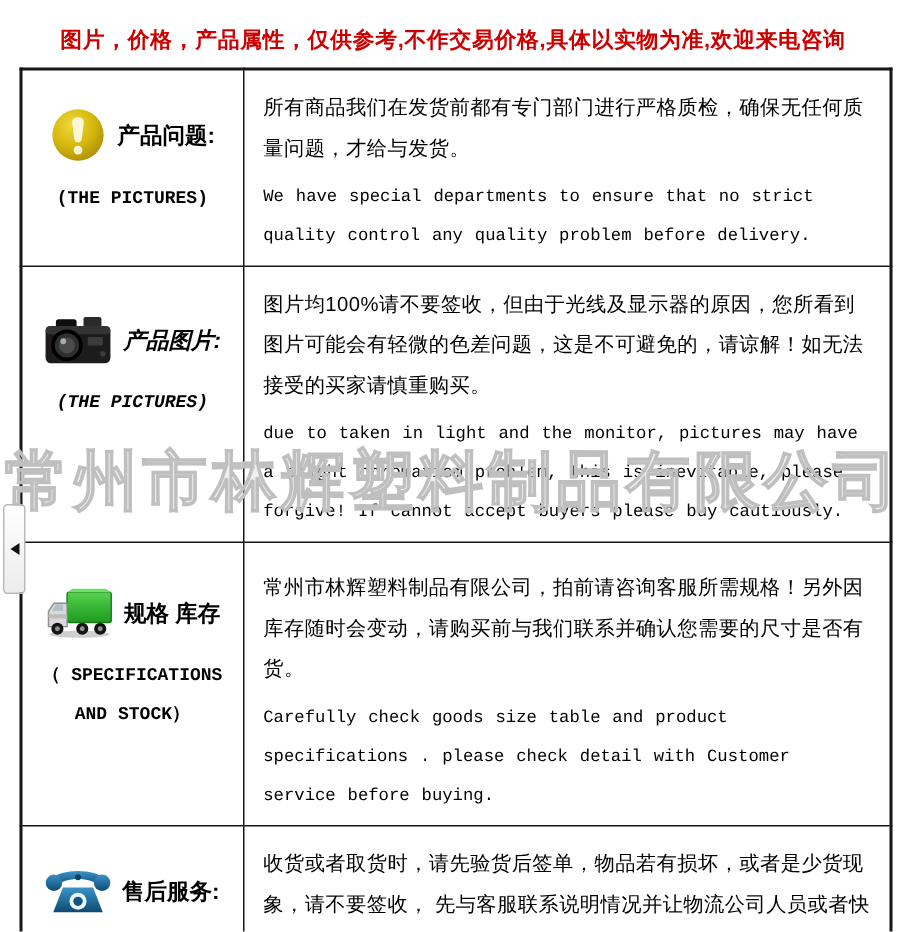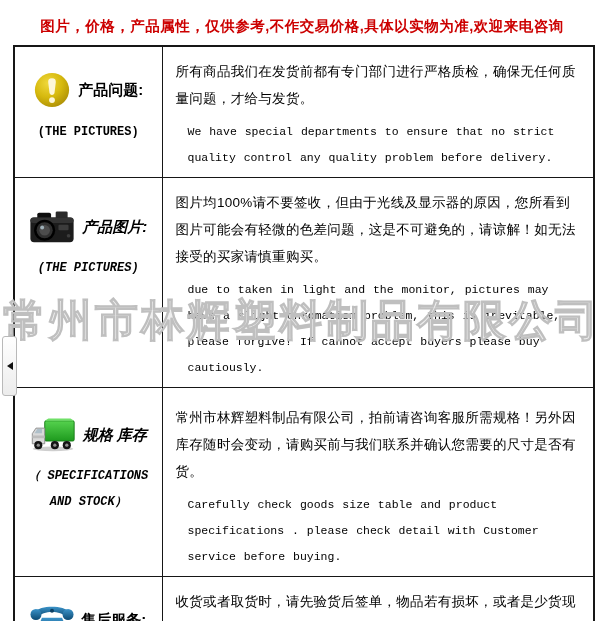--- a/index.html
+++ b/index.html
@@ -75,21 +75,21 @@
   
   .body-cell-inner { padding: 11px 13px 6px 13px; text-align: left; }
   .body-cn {
     margin: 0;
     font-size: 13.5px;
     color: #000;
     line-height: 27px;
     letter-spacing: 0.3px;
   }
   .body-en {
-    margin: 7px 0 0 12px;
+    margin: 7px 0 0 0;
     font-family: "Liberation Mono", monospace;
     font-size: 11.5px;
     color: #000;
     line-height: 26px;
     word-spacing: 1px;
   }
 
   
   .watermark {
     position: absolute;
@@ -198,21 +198,21 @@
       <td>
         <div class="body-cell-inner">
           <p class="body-cn">图片均100%请不要签收，但由于光线及显示器的原因，您所看到图片可能会有轻微的色差问题，这是不可避免的，请谅解！如无法接受的买家请慎重购买。</p>
           <p class="body-en">due to taken in light and the monitor, pictures may have a slight chromatism problem, this is inevitable, please forgive! If cannot accept buyers please buy cautiously.</p>
         </div>
       </td>
     </tr>
 
     <tr class="r3">
       <td>
-        <div class="label-cell-inner" style="padding-top:30px;font-style:italic;">
+        <div class="label-cell-inner" style="padding-top:30px;">
           <div class="label-top">
             <span class="icon-wrap">
               <svg width="46" height="35" viewBox="0 0 50 38">
                 <defs>
                   <linearGradient id="grn" x1="0" y1="0" x2="0" y2="1">
                     <stop offset="0%" stop-color="#55d24e"></stop>
                     <stop offset="100%" stop-color="#1e9a1e"></stop>
                   </linearGradient>
                 </defs>
                 <ellipse cx="25" cy="33.5" rx="22" ry="2.6" fill="#cfcfcf"></ellipse>

